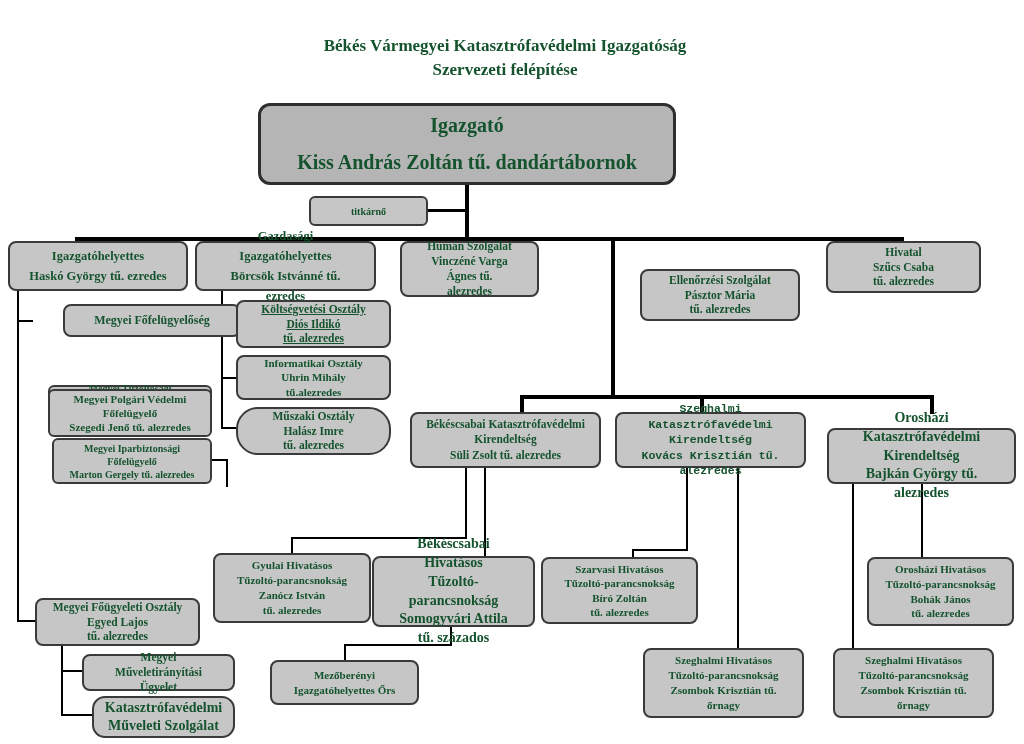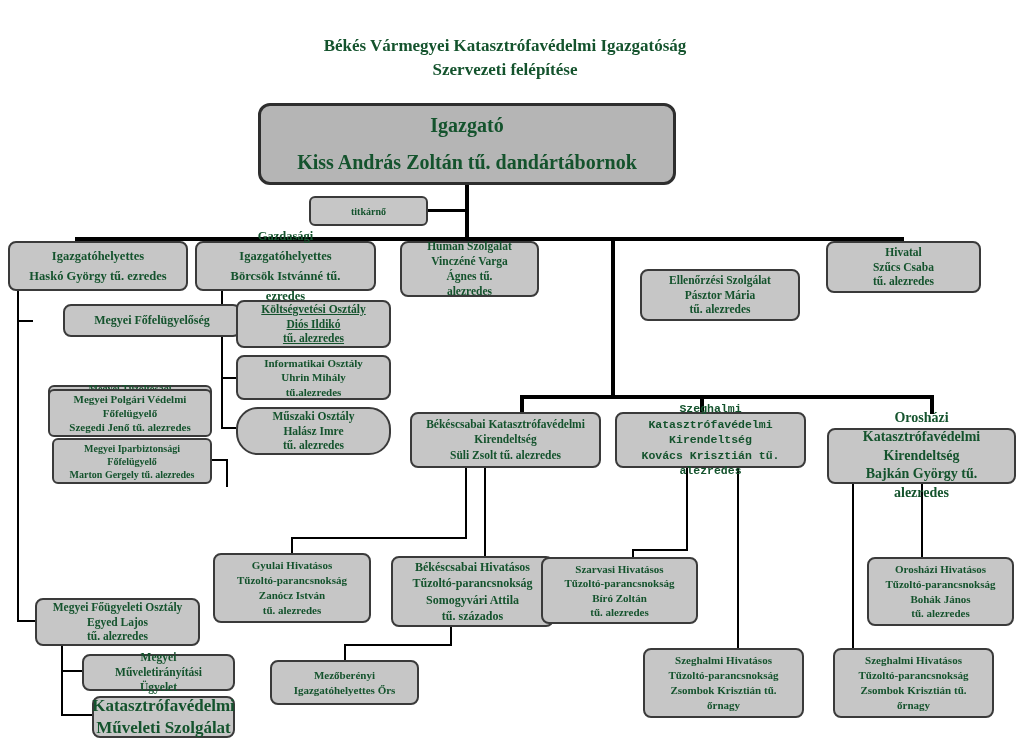--- a/index.html
+++ b/index.html
@@ -132,28 +132,28 @@
 Kovács Krisztián tű. alezredes</div>
   <div class="node" style="left:827px;top:414px;width:189px;height:56px;font-size:14px;line-height:1.35;margin-top:14px;">Orosházi Katasztrófavédelmi
 Kirendeltség
 Bajkán György tű. alezredes</div>
 
   <div class="node" style="left:35px;top:598px;width:165px;height:48px;font-size:11.5px;">Megyei Főügyeleti Osztály
 Egyed Lajos
 tű. alezredes</div>
   <div class="node" style="left:82px;top:654px;width:153px;height:37px;font-size:11.5px;text-align:center;">Megyei Műveletirányítási
 Ügyelet</div>
-  <div class="node" style="left:92px;top:696px;width:143px;height:42px;font-size:17px;">Katasztrófavédelmi
+  <div class="node" style="left:92px;top:696px;width:143px;height:42px;font-size:14px;border-radius:13px;">Katasztrófavédelmi
 Műveleti Szolgálat</div>
 
   <div class="node" style="left:213px;top:553px;width:158px;height:70px;font-size:11px;line-height:1.35;">Gyulai Hivatásos
 Tűzoltó-parancsnokság
 Zanócz István
 tű. alezredes</div>
-  <div class="node" style="left:391px;top:556px;width:163px;height:71px;font-size:12px;line-height:1.35;">Békéscsabai Hivatásos
+  <div class="node" style="left:372px;top:556px;width:163px;height:71px;font-size:14px;line-height:1.35;">Békéscsabai Hivatásos
 Tűzoltó-parancsnokság
 Somogyvári Attila
 tű. százados</div>
   <div class="node" style="left:541px;top:557px;width:157px;height:67px;font-size:11px;line-height:1.3;">Szarvasi Hivatásos
 Tűzoltó-parancsnokság
 Bíró Zoltán
 tű. alezredes</div>
   <div class="node" style="left:867px;top:557px;width:147px;height:69px;font-size:11px;line-height:1.35;">Orosházi Hivatásos
 Tűzoltó-parancsnokság
 Bohák János

